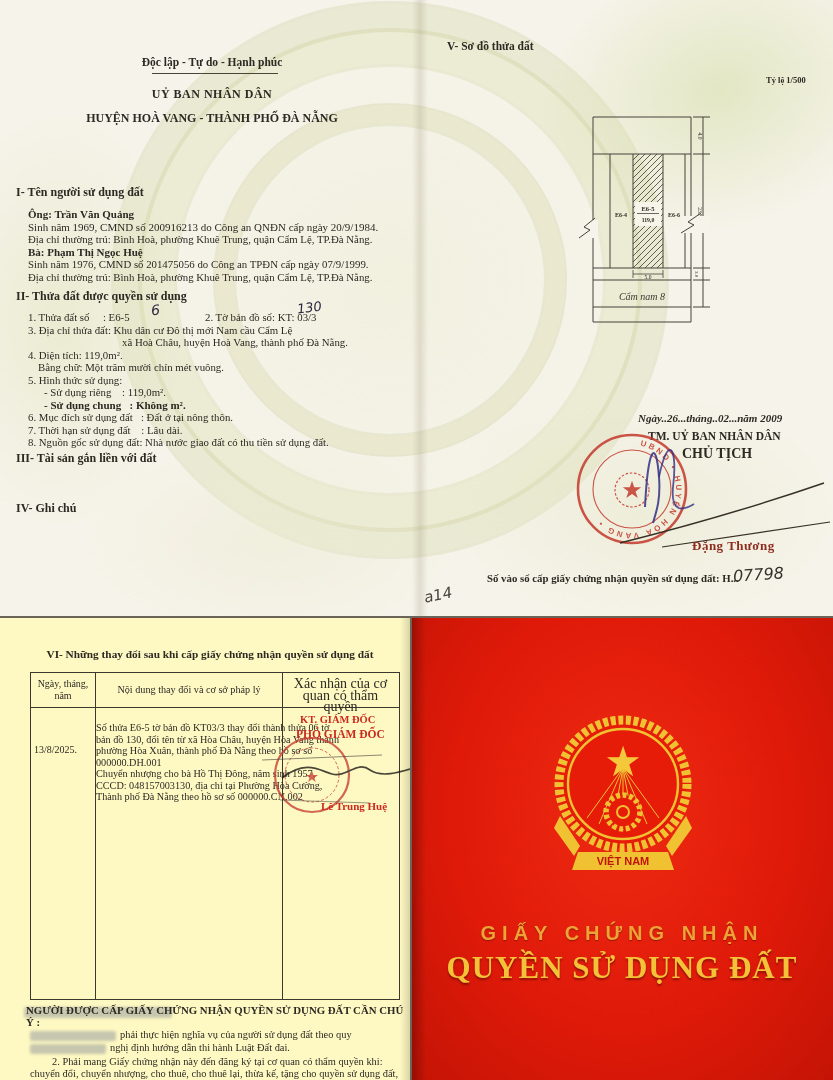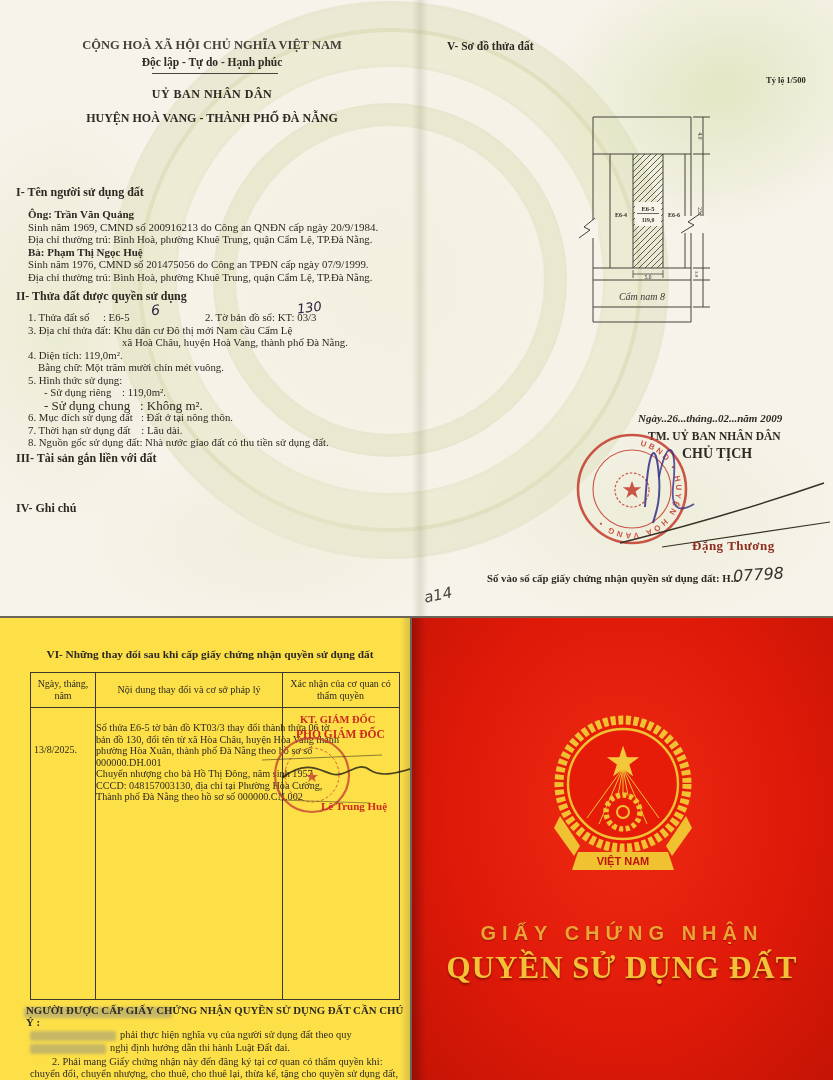--- a/index.html
+++ b/index.html
@@ -24,21 +24,21 @@
   .wm-g1{left:520px;top:-60px;width:400px;height:300px;background:radial-gradient(ellipse,rgba(210,221,164,.55),rgba(210,221,164,0) 65%);transform:rotate(-18deg);}
   .wm-g2{left:-80px;top:90px;width:280px;height:460px;background:radial-gradient(ellipse,rgba(224,228,186,.5),rgba(224,228,186,0) 65%);}
   .wm-g3{left:430px;top:380px;width:430px;height:260px;background:radial-gradient(ellipse,rgba(228,230,196,.45),rgba(228,230,196,0) 65%);}
   .wm-g4{left:60px;top:430px;width:420px;height:220px;background:radial-gradient(ellipse,rgba(235,234,208,.5),rgba(235,234,208,0) 65%);}
   .fold{left:412px;top:0;width:16px;height:616px;background:linear-gradient(90deg,rgba(110,100,70,0),rgba(110,100,70,.16),rgba(110,100,70,0));}
   .motto-line{left:152px;top:73px;width:126px;height:1px;background:#4a443a;}
   .txt{line-height:1.14;}
   .hand{font-family:"DejaVu Sans",sans-serif;font-style:italic;color:#2c2640;}
 
   
-  .page-bl{left:0;top:618px;width:410px;height:462px;background:#fde047;overflow:hidden;}
+  .page-bl{left:0;top:618px;width:410px;height:462px;background:#fef9c3;overflow:hidden;}
   .page-bl .gutter{right:0;top:0;width:10px;height:462px;background:linear-gradient(90deg,rgba(90,80,60,0),rgba(90,80,60,.22));left:auto;position:absolute;}
   .tbl-box{left:30px;top:54px;width:368px;height:326px;border:1.4px solid #3c382e;}
   .vline{position:absolute;top:0;width:1.2px;height:100%;background:#3c382e;}
   .hline{position:absolute;left:0;width:100%;height:1.2px;background:#3c382e;}
   .stampred{color:#cc2a20;}
   .smudge{background:rgba(125,128,145,.42);border-radius:2px;filter:blur(1.5px);}
 
   .page-br{left:412px;top:618px;width:421px;height:462px;overflow:hidden;
     background:radial-gradient(ellipse at 50% 42%,#ee2a12 0%,#e01a09 55%,#c41405 100%);}
   .page-br .spine{left:0;top:0;width:14px;height:462px;background:linear-gradient(90deg,rgba(60,0,0,.35),rgba(60,0,0,0));position:absolute;}
@@ -49,21 +49,20 @@
 <body>
 
 <div class="abs page-top">
   <div class="abs wm-ring"></div>
   <div class="abs wm-ring2"></div>
   <div class="abs wm-g1"></div>
   <div class="abs wm-g2"></div>
   <div class="abs wm-g3"></div>
   <div class="abs wm-g4"></div>
 
-  <div class="abs b ctr txt" style="left:42px;top:38px;width:340px;font-size:12.5px;opacity:.88;">CỘNG HOÀ XÃ HỘI CHỦ NGHĨA VIỆT NAM</div>
   <div class="abs b ctr txt" style="left:42px;top:56px;width:340px;font-size:11.5px;">Độc lập - Tự do - Hạnh phúc</div>
   <div class="abs motto-line"></div>
   <div class="abs b ctr txt" style="left:42px;top:88px;width:340px;font-size:12px;letter-spacing:.5px;">UỶ BAN NHÂN DÂN</div>
   <div class="abs b ctr txt" style="left:22px;top:112px;width:380px;font-size:12px;">HUYỆN HOÀ VANG - THÀNH PHỐ ĐÀ NẴNG</div>
 
   <div class="abs b txt" style="left:16px;top:186px;font-size:12px;">I- Tên người sử dụng đất</div>
   <div class="abs b txt nowrap" style="left:28px;top:208px;font-size:11px;">Ông: Trần Văn Quảng</div>
   <div class="abs txt nowrap" style="left:28px;top:220.5px;font-size:11px;">Sinh năm 1969, CMND số 200916213 do Công an QNĐN cấp ngày 20/9/1984.</div>
   <div class="abs txt nowrap" style="left:28px;top:233px;font-size:10.8px;">Địa chỉ thường trú: Bình Hoà, phường Khuê Trung, quận Cẩm Lệ, TP.Đà Nẵng.</div>
   <div class="abs b txt nowrap" style="left:28px;top:245.5px;font-size:11px;">Bà: Phạm Thị Ngọc Huệ</div>
@@ -74,21 +73,21 @@
   <div class="abs txt nowrap" style="left:28px;top:311px;font-size:10.8px;">1. Thửa đất số&nbsp;&nbsp;&nbsp;&nbsp;&nbsp;: E6-5</div>
   <div class="abs hand" style="left:151px;top:302px;font-size:14px;transform:rotate(-5deg);">6</div>
   <div class="abs txt nowrap" style="left:205px;top:311px;font-size:10.8px;">2. Tờ bản đồ số: KT: 03/3</div>
   <div class="abs hand" style="left:297px;top:300px;font-size:13px;transform:rotate(-7deg);">130</div>
   <div class="abs txt nowrap" style="left:28px;top:323.5px;font-size:10.8px;">3. Địa chỉ thửa đất: Khu dân cư Đô thị mới Nam cầu Cẩm Lệ</div>
   <div class="abs txt nowrap" style="left:122px;top:336px;font-size:10.8px;">xã Hoà Châu, huyện Hoà Vang, thành phố Đà Nẵng.</div>
   <div class="abs txt nowrap" style="left:28px;top:348.5px;font-size:10.8px;">4. Diện tích: 119,0m².</div>
   <div class="abs txt nowrap" style="left:38px;top:361px;font-size:10.8px;">Bằng chữ: Một trăm mười chín mét vuông.</div>
   <div class="abs txt nowrap" style="left:28px;top:373.5px;font-size:10.8px;">5. Hình thức sử dụng:</div>
   <div class="abs txt nowrap" style="left:44px;top:386px;font-size:10.8px;">- Sử dụng riêng&nbsp;&nbsp;&nbsp;&nbsp;: 119,0m².</div>
-  <div class="abs txt nowrap" style="left:44px;top:398.5px;font-size:13px;">- Sử dụng chung&nbsp;&nbsp;&nbsp;: Không m².</div>
+  <div class="abs txt nowrap" style="left:44px;top:398.5px;font-size:11px;font-weight:bold;">- Sử dụng chung&nbsp;&nbsp;&nbsp;: Không m².</div>
   <div class="abs txt nowrap" style="left:28px;top:411px;font-size:10.8px;">6. Mục đích sử dụng đất&nbsp;&nbsp;&nbsp;: Đất ở tại nông thôn.</div>
   <div class="abs txt nowrap" style="left:28px;top:423.5px;font-size:10.8px;">7. Thời hạn sử dụng đất&nbsp;&nbsp;&nbsp;&nbsp;: Lâu dài.</div>
   <div class="abs txt nowrap" style="left:28px;top:436px;font-size:10.8px;">8. Nguồn gốc sử dụng đất: Nhà nước giao đất có thu tiền sử dụng đất.</div>
 
   <div class="abs b txt" style="left:16px;top:452px;font-size:12px;">III- Tài sản gắn liền với đất</div>
   <div class="abs b txt" style="left:16px;top:502px;font-size:12px;">IV- Ghi chú</div>
 
   <div class="abs fold"></div>
 
   <div class="abs b txt" style="left:447px;top:40px;font-size:11.5px;">V- Sơ đồ thửa đất</div>
@@ -158,21 +157,21 @@
   <div class="gutter"></div>
 
   <div class="abs b ctr txt" style="left:20px;top:30px;width:380px;font-size:11.3px;">VI- Những thay đổi sau khi cấp giấy chứng nhận quyền sử dụng đất</div>
 
   <div class="abs tbl-box">
     <div class="vline" style="left:64px;"></div>
     <div class="vline" style="left:251px;"></div>
     <div class="hline" style="top:34px;"></div>
     <div class="abs ctr txt" style="left:1px;top:5px;width:62px;font-size:10px;line-height:11.5px;">Ngày, tháng, năm</div>
     <div class="abs ctr txt" style="left:66px;top:11px;width:184px;font-size:10.2px;">Nội dung thay đổi và cơ sở pháp lý</div>
-    <div class="abs ctr txt" style="left:253px;top:5px;width:113px;font-size:10px;line-height:11.5px;font-family:Liberation Serif, serif;">Xác nhận của cơ quan có thẩm quyền</div>
+    <div class="abs ctr txt" style="left:253px;top:5px;width:113px;font-size:14px;line-height:11.5px;font-family:Liberation Serif, serif;">Xác nhận của cơ quan có thẩm quyền</div>
   </div>
 
   <div class="abs txt nowrap" style="left:34px;top:126px;font-size:10px;">13/8/2025.</div>
 
   <div class="abs txt nowrap" style="left:96px;top:104px;font-size:10.2px;">Số thửa E6-5 tờ bản đồ KT03/3 thay đổi thành thửa 06 tờ</div>
   <div class="abs txt nowrap" style="left:96px;top:115.5px;font-size:10.2px;">bản đồ 130, đổi tên từ xã Hòa Châu, huyện Hòa Vang thành</div>
   <div class="abs txt nowrap" style="left:96px;top:127px;font-size:10.2px;">phường Hòa Xuân, thành phố Đà Nẵng theo hồ sơ số</div>
   <div class="abs txt nowrap" style="left:96px;top:138.5px;font-size:10.2px;">000000.DH.001</div>
   <div class="abs txt nowrap" style="left:96px;top:150px;font-size:10.2px;">Chuyển nhượng cho bà Hồ Thị Đông, năm sinh 1957,</div>
   <div class="abs txt nowrap" style="left:96px;top:161.5px;font-size:10.2px;">CCCD: 048157003130, địa chỉ tại Phường Hòa Cường,</div>

